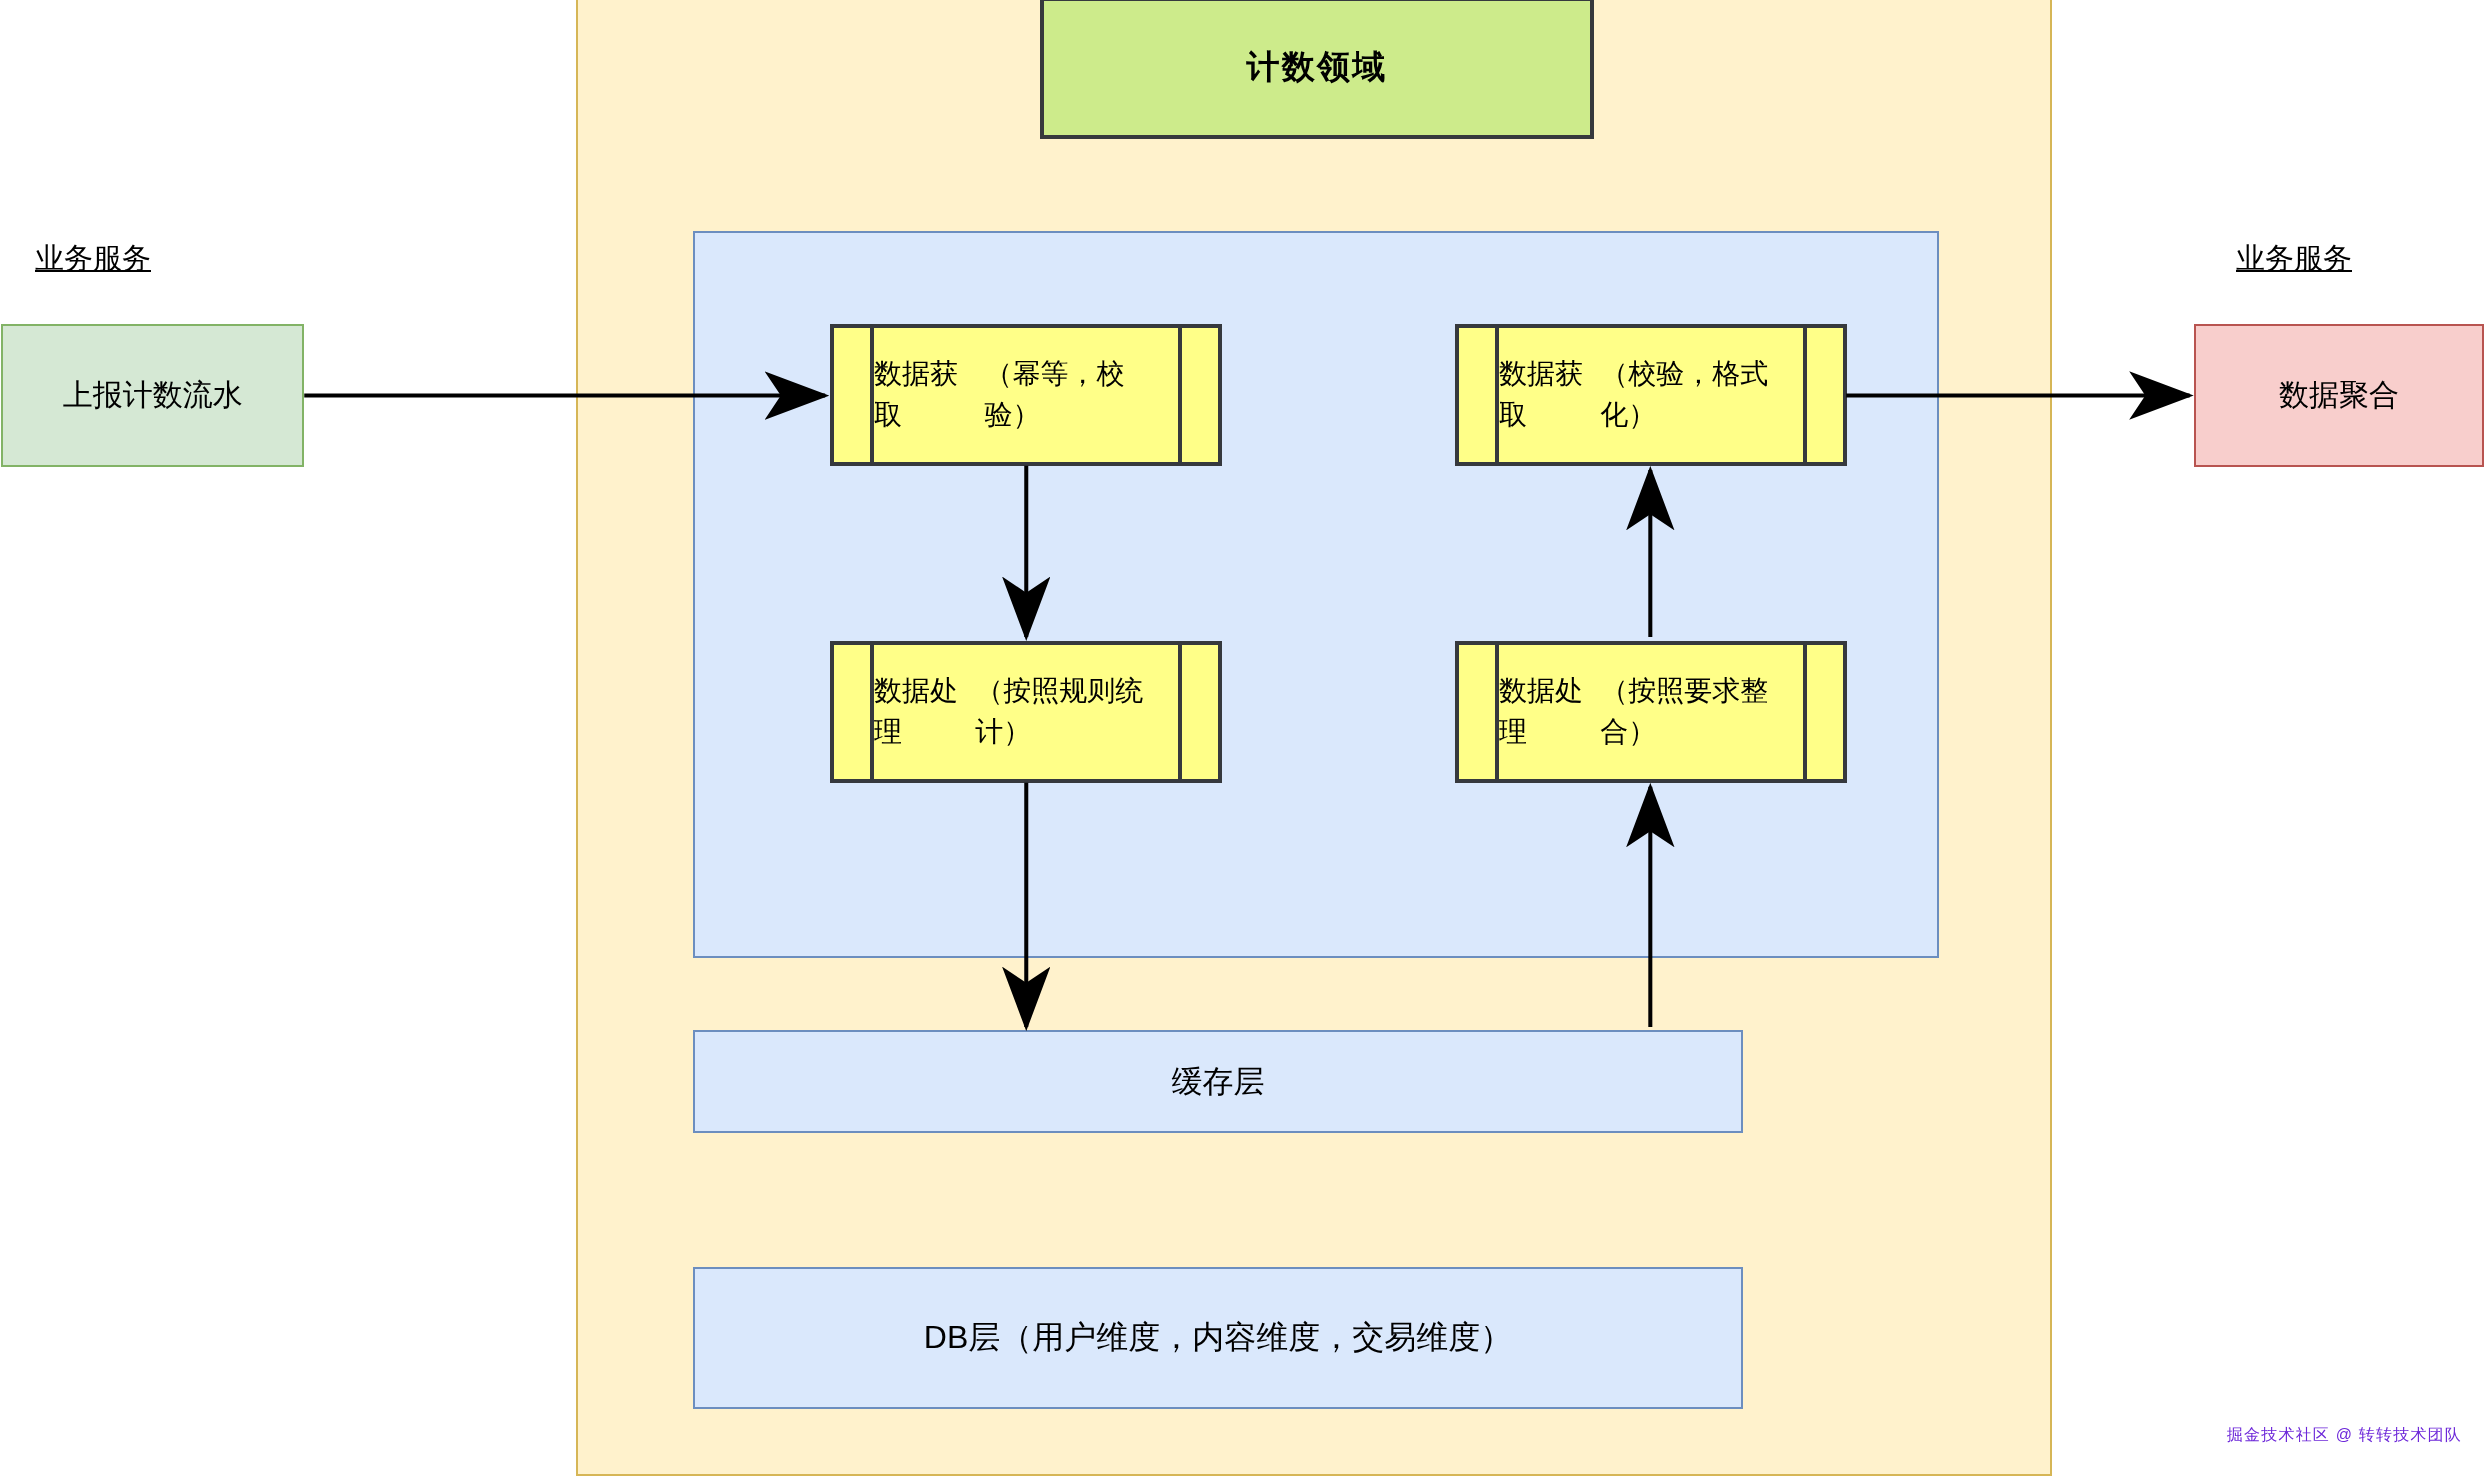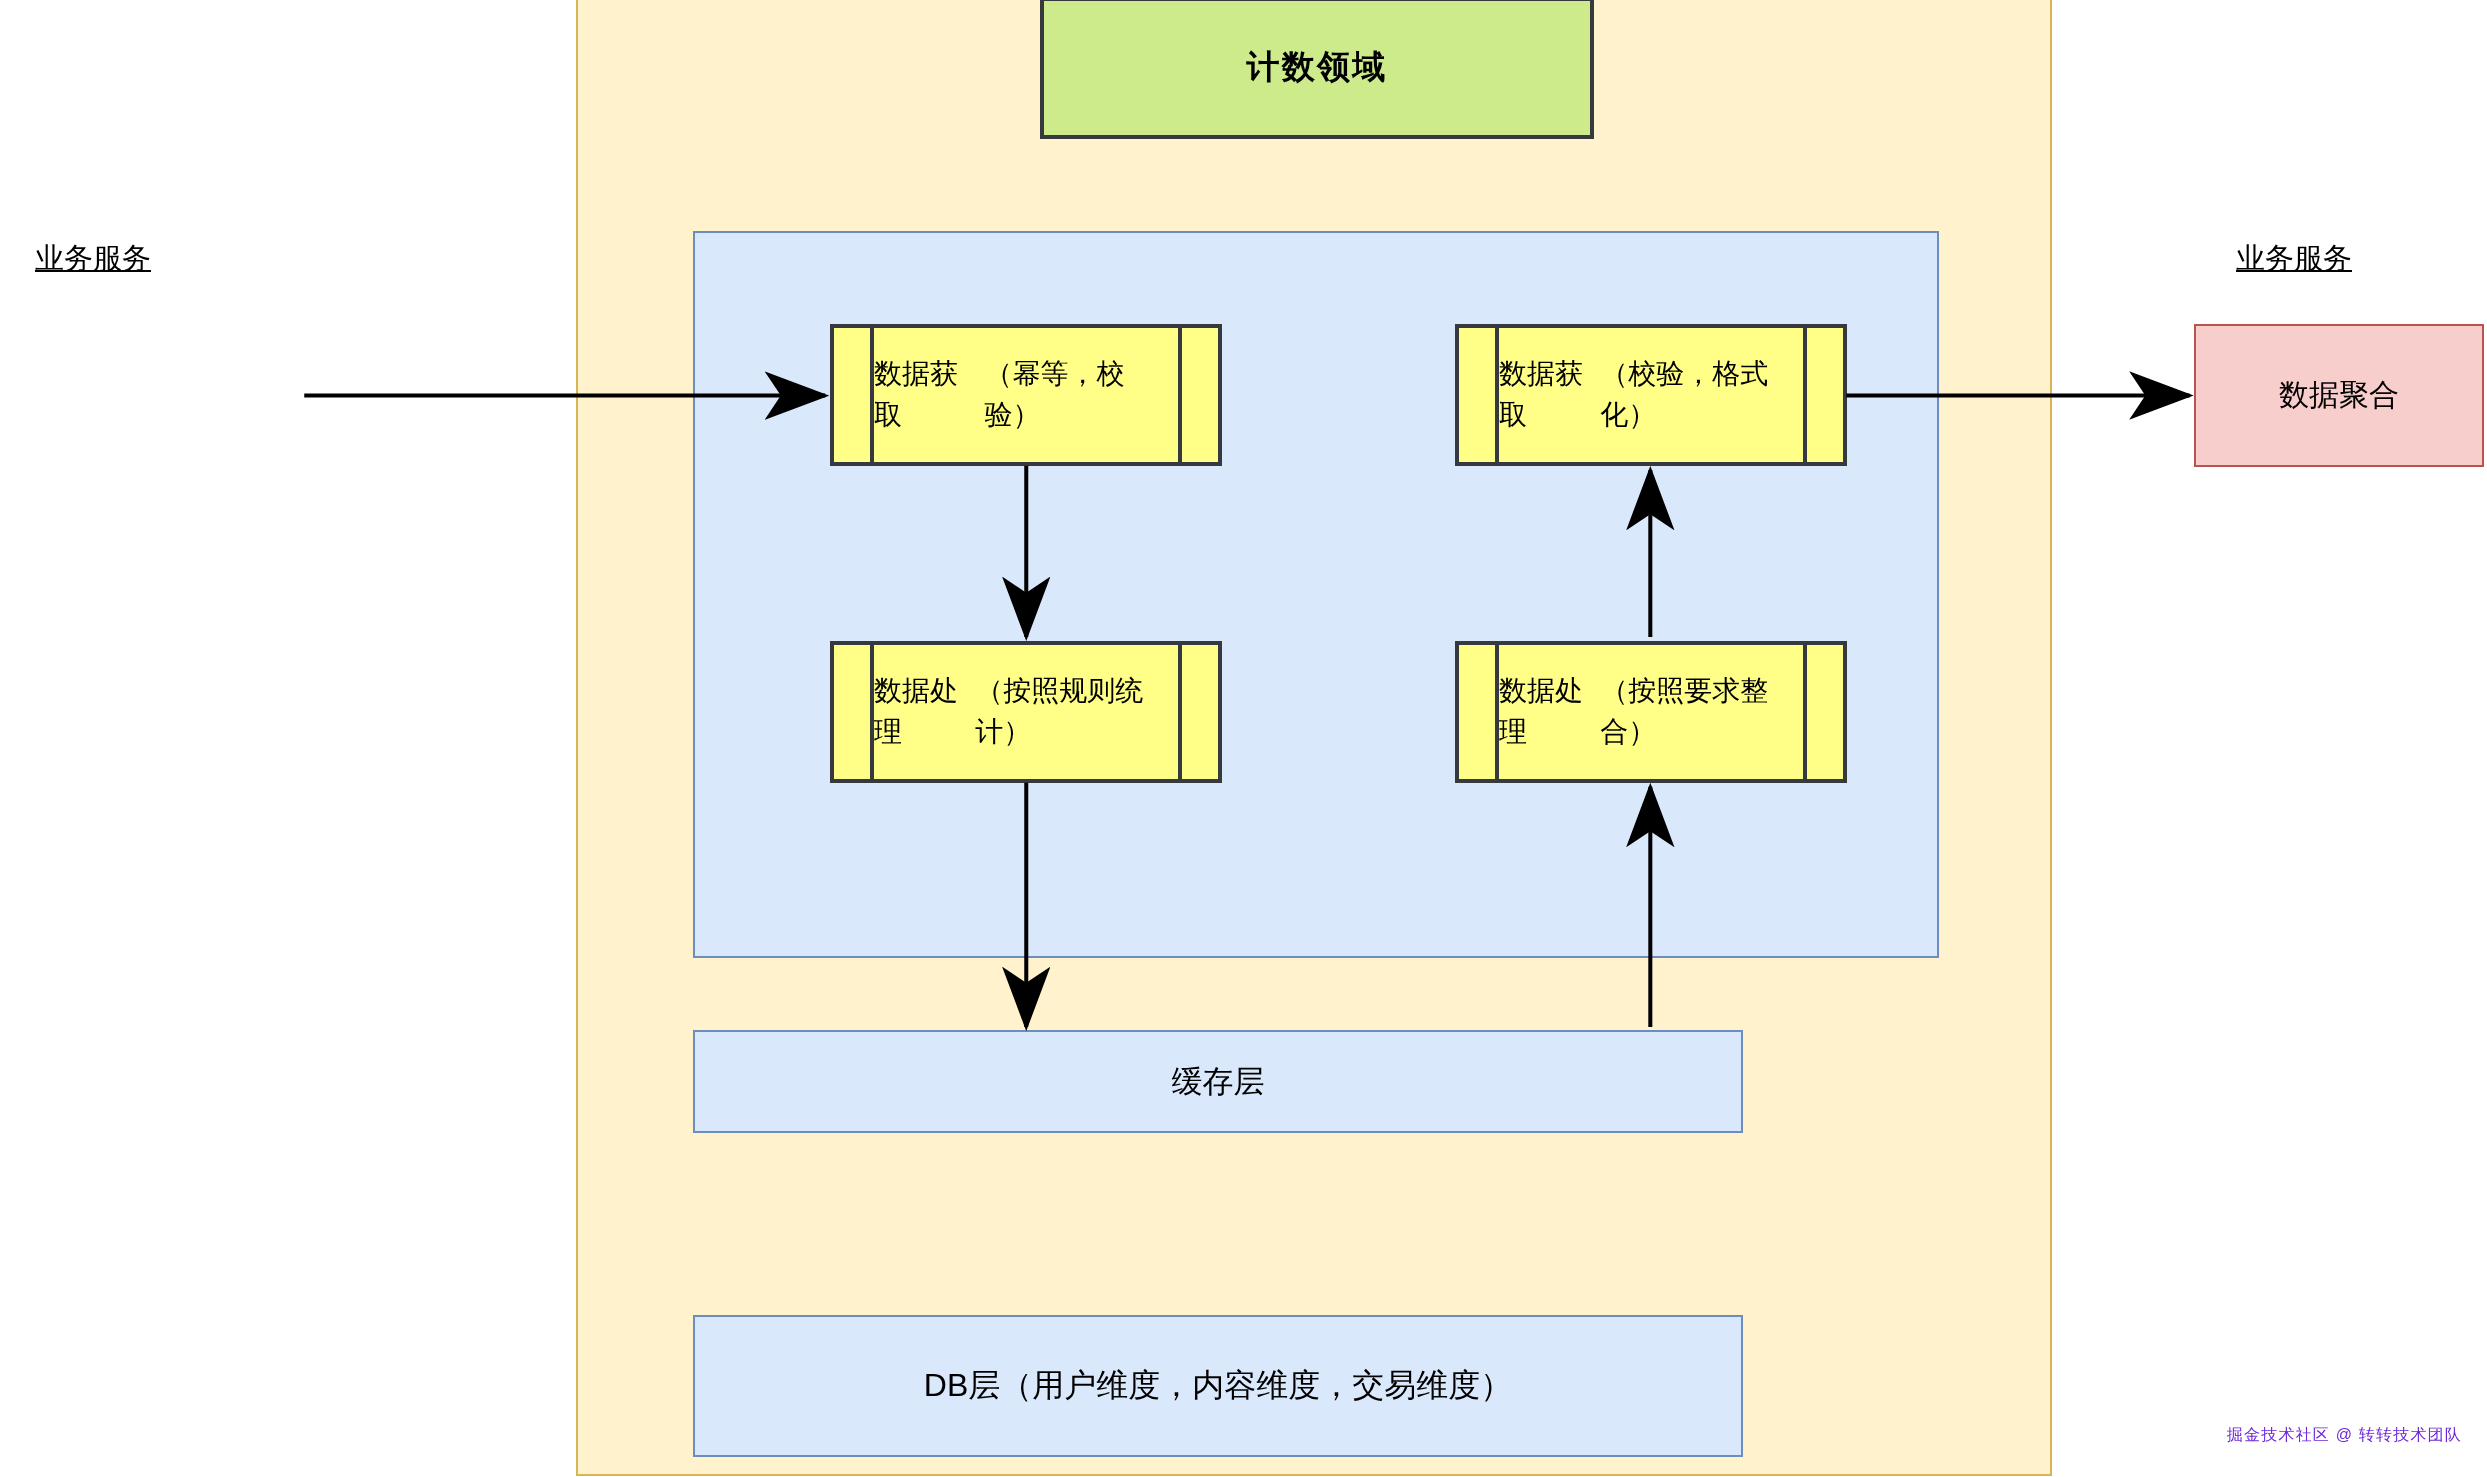--- a/index.html
+++ b/index.html
@@ -72,21 +72,20 @@
     font-size: 31px;
   }
   #cache-layer {
     top: 1030px;
     height: 103px;
   }
   #db-layer {
     top: 1267px;
     height: 142px;
     font-size: 32px;
-    margin-top: 48px;
   }
 
   
   .process-box {
     position: absolute;
     box-sizing: border-box;
     width: 392px;
     height: 142px;
     background: #ffff88;
     border: 4px solid #36393d;
@@ -217,20 +216,21 @@
       <span>数据处理</span>
       <span>（按照要求整合）</span>
     </span>
   </div>
 
   <div class="box layer-bar" id="cache-layer">缓存层</div>
 
   <div class="box layer-bar" id="db-layer">DB层（用户维度，内容维度，交易维度）</div>
 
   <div class="caption" id="caption-source">业务服务</div>
+  <div class="box" id="external-source">上报计数流水</div>
 
   <div class="caption" id="caption-sink">业务服务</div>
   <div class="box" id="external-sink">数据聚合</div>
 
   <svg id="arrows" viewBox="0 0 4316 2564" xmlns="http://www.w3.org/2000/svg">
     <defs>
       <marker id="arrowhead" markerWidth="16" markerHeight="12" refX="15" refY="6" orient="auto" markerUnits="strokeWidth">
         <path d="M0,0 L16,6 L0,12 L4,6 Z" fill="#000000"></path>
       </marker>
     </defs>

